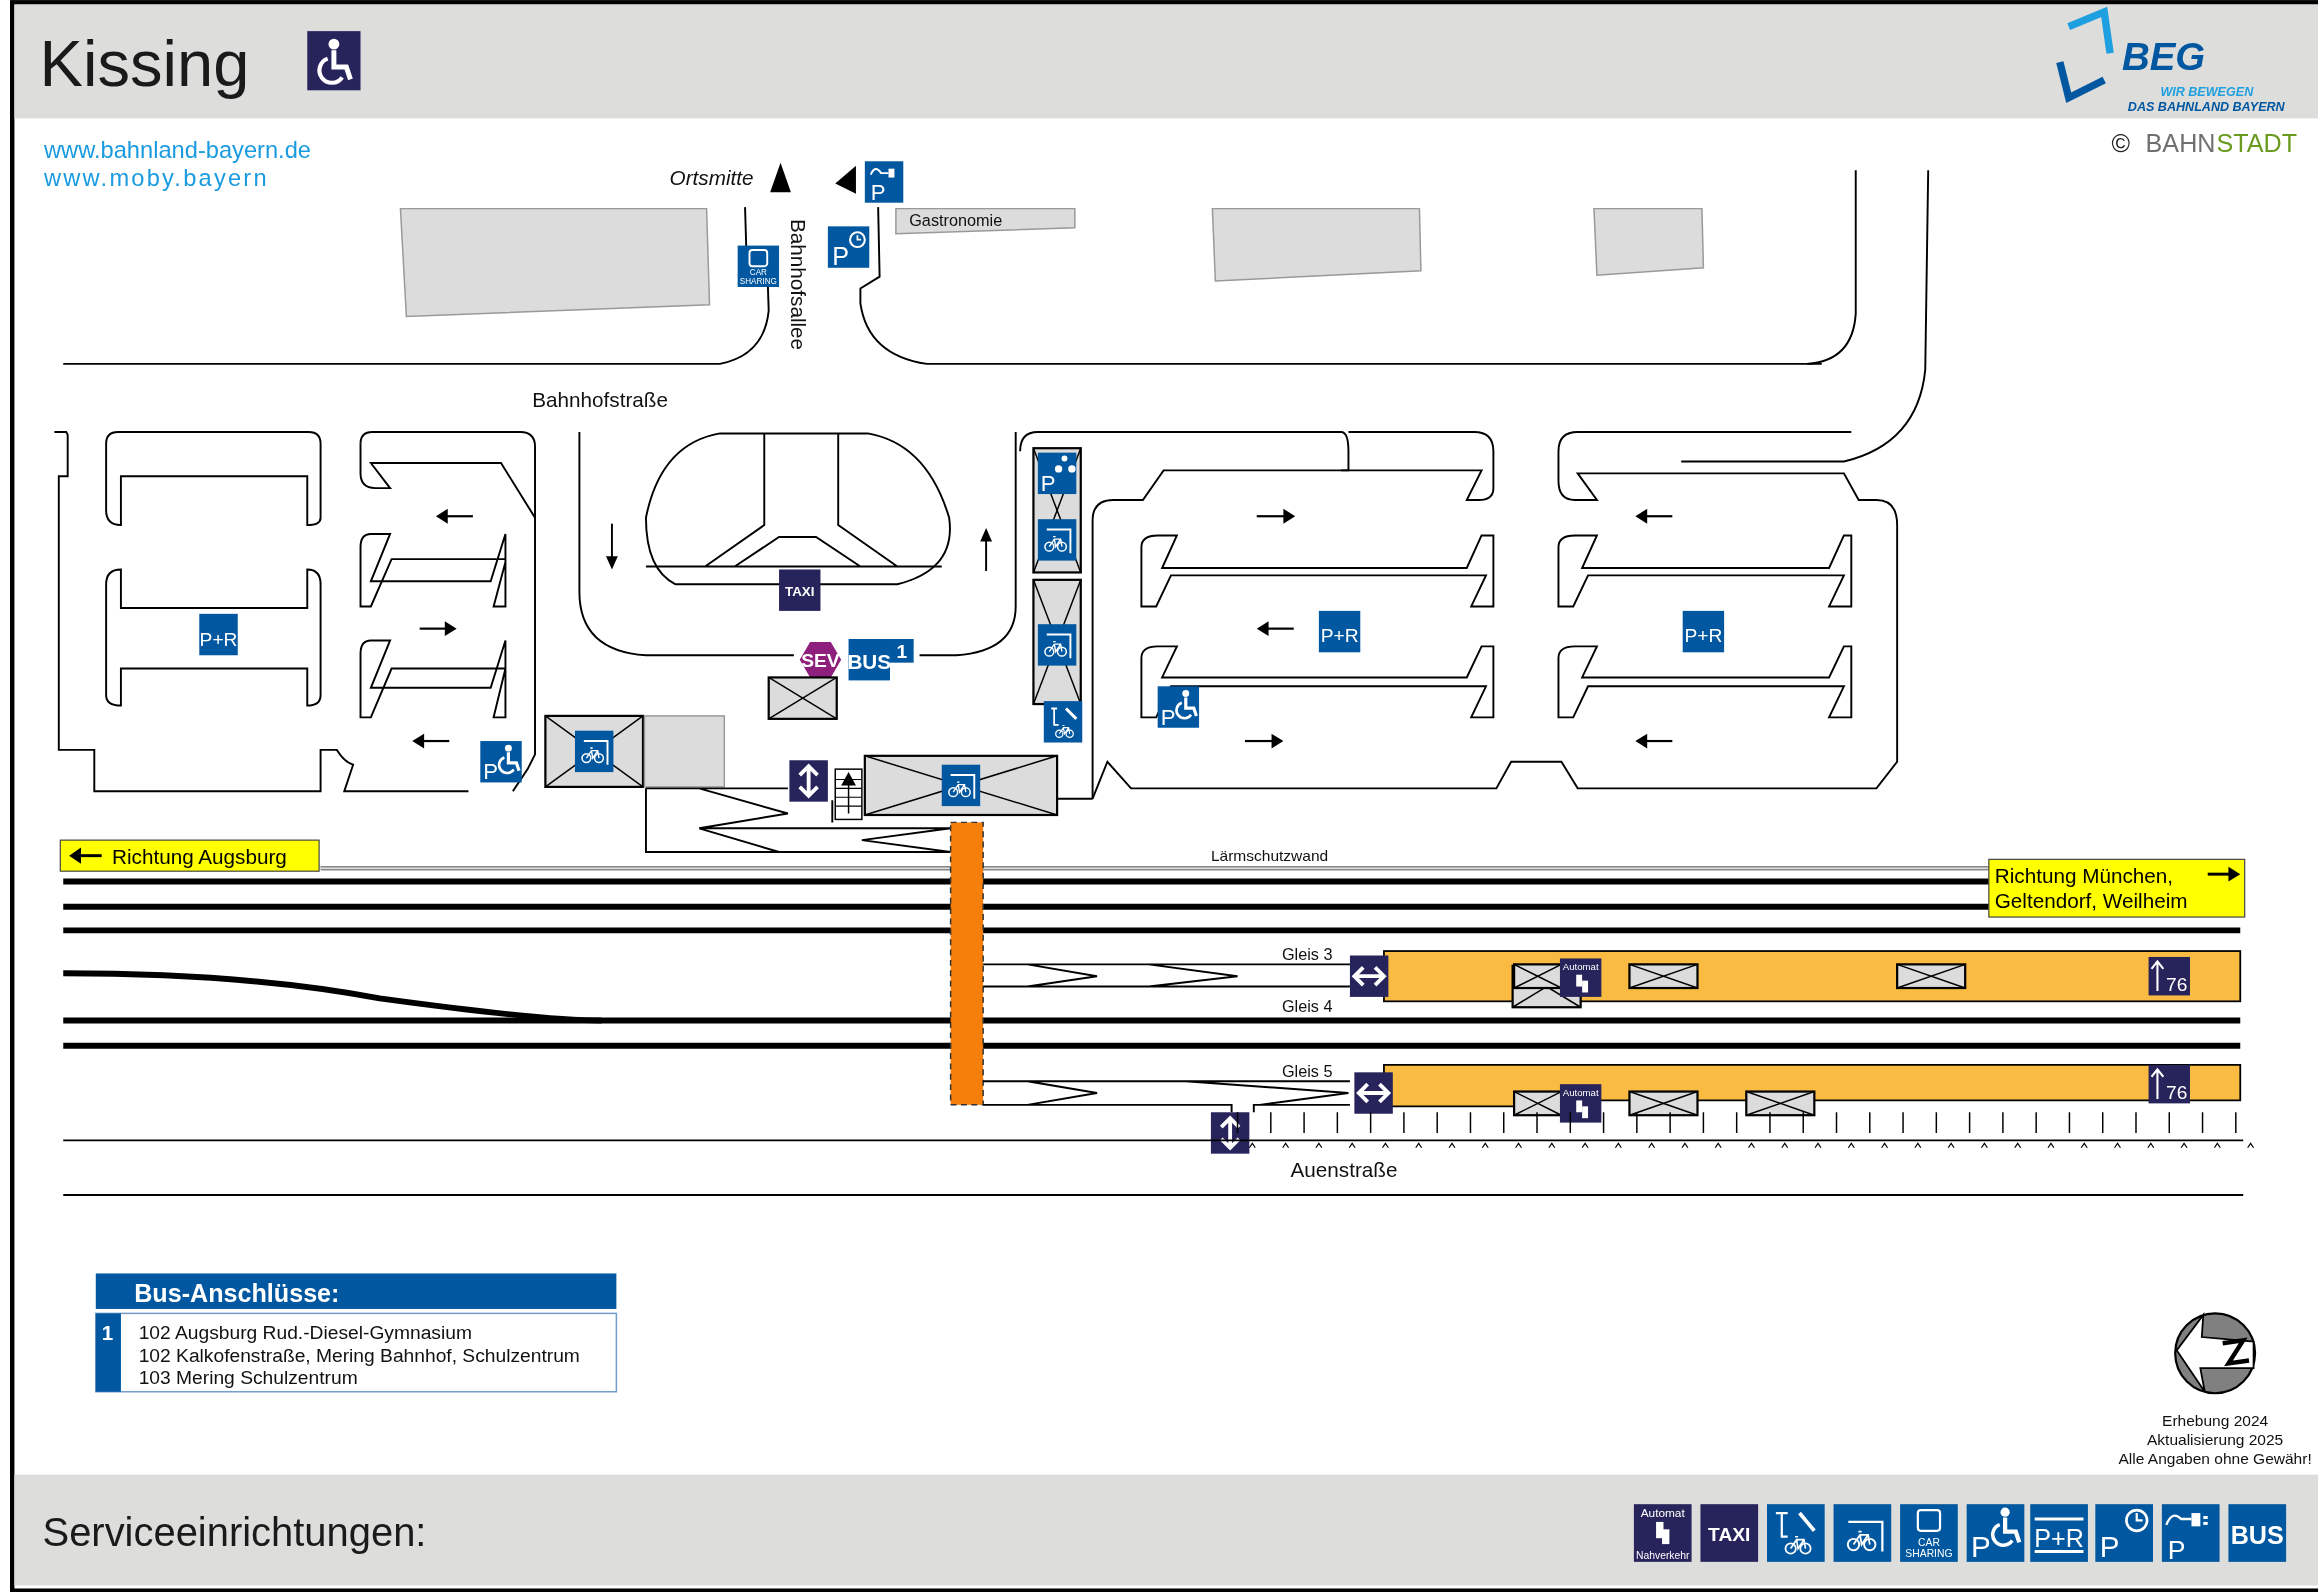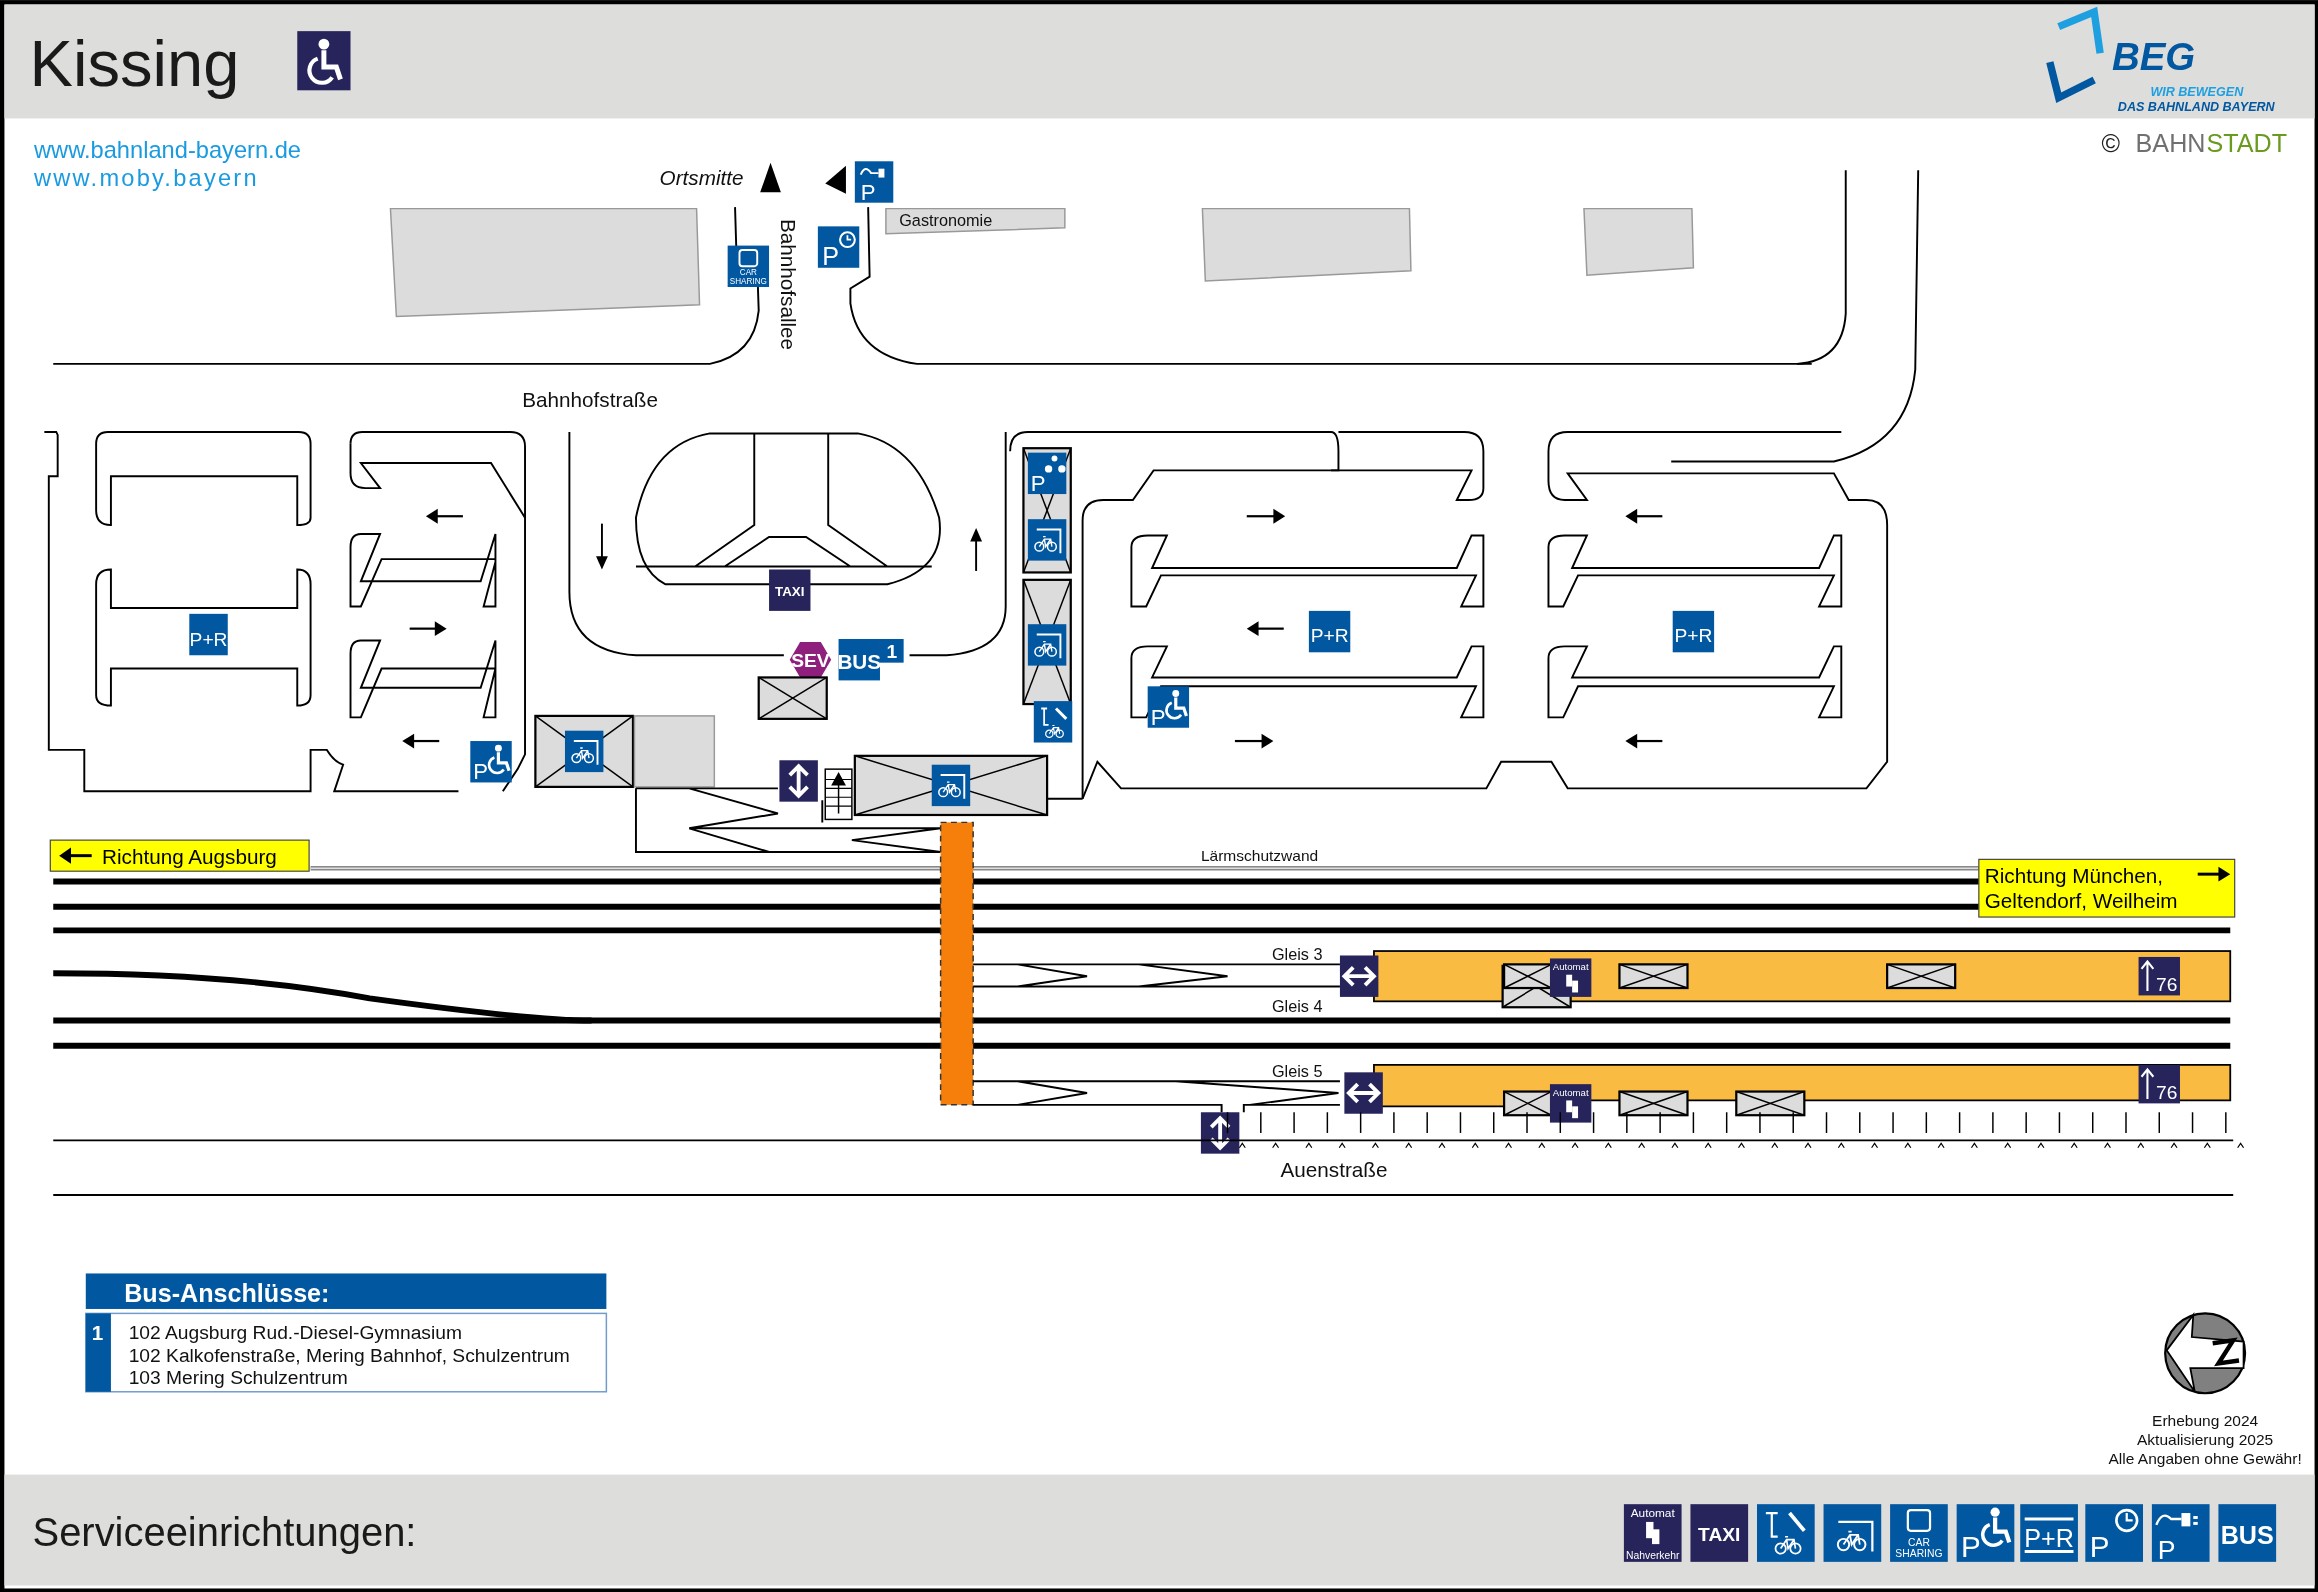--- a/index.html
+++ b/index.html
@@ -1,17 +1,17 @@
 <!DOCTYPE html>
 <html style="font-size:11px"><head>
 <meta charset="utf-8">
 <style>
   html,body{margin:0;padding:0;background:#fff;}
   body{width:2319px;height:1593px;overflow:hidden;font-family:"Liberation Sans",sans-serif;}
-  #frame{position:absolute;left:0;top:0;width:1836px;height:1593px;}
+  #frame{position:absolute;left:10px;top:0;width:1836px;height:1593px;}
   svg text{font-family:"Liberation Sans",sans-serif;}
   .road{fill:none;stroke:#000;stroke-width:1.3;}
   .bld{fill:#dcdcdc;stroke:#999;stroke-width:1;}
   .xbox{fill:#dcdcdc;stroke:#000;stroke-width:1.5;}
   .xl{stroke:#000;stroke-width:1;}
   .track{stroke:#000;stroke-width:4;fill:none;}
   .blue{fill:#0157a0;}
   .navy{fill:#27245b;}
   .w{fill:#fff;}
   .ws{stroke:#fff;fill:none;}

